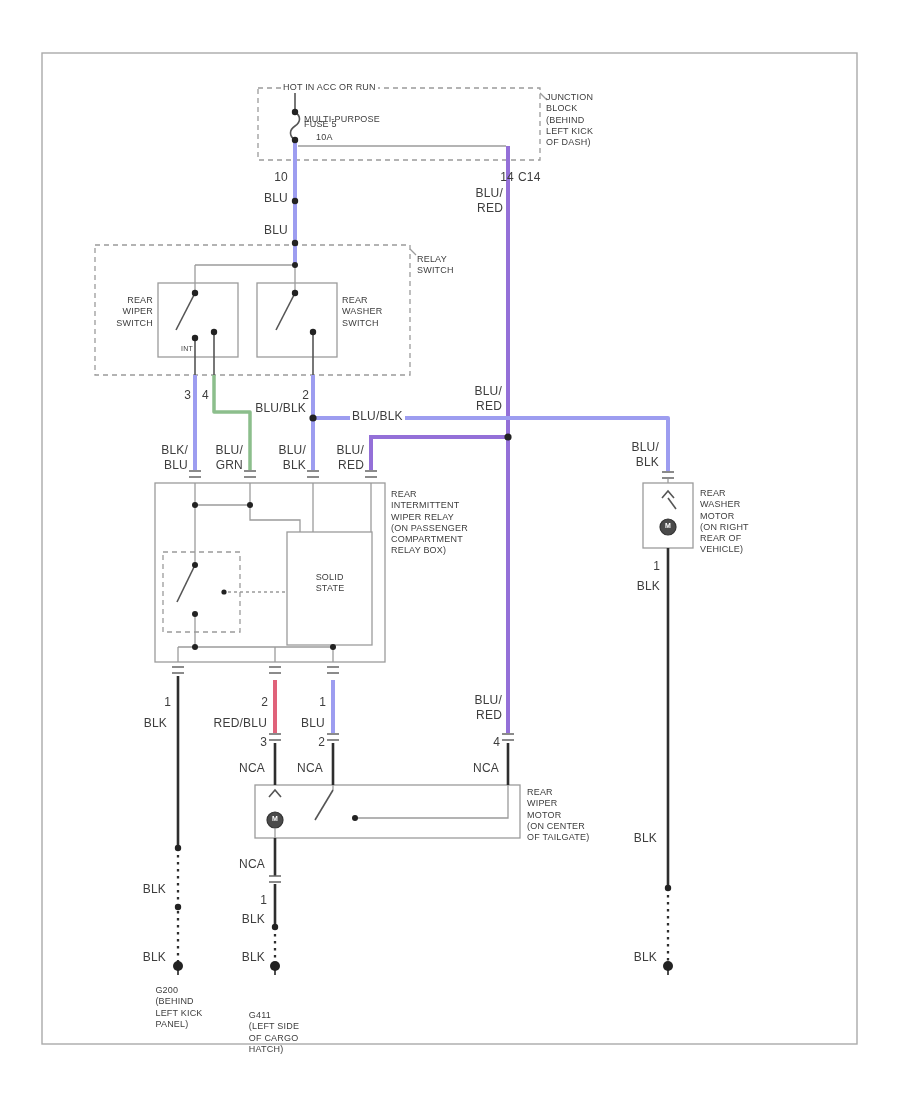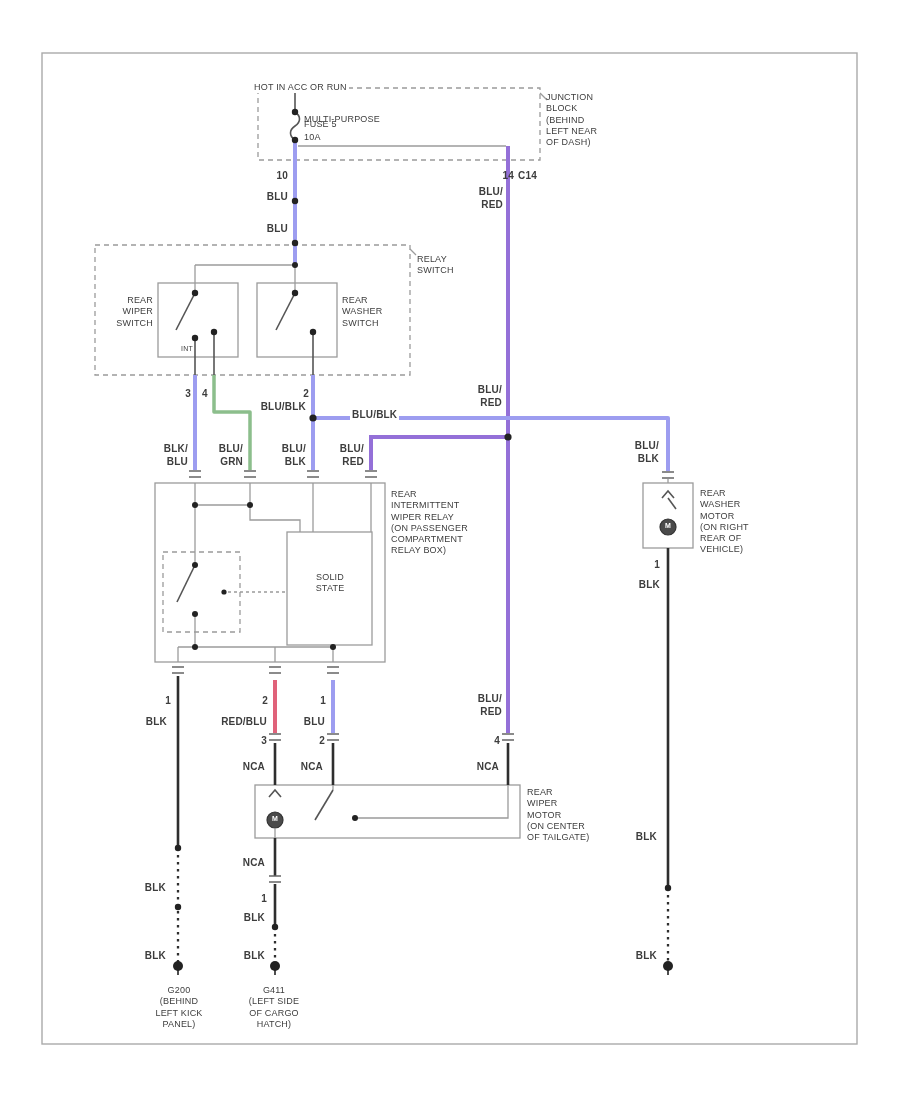--- a/index.html
+++ b/index.html
@@ -1,24 +1,24 @@
 <!DOCTYPE html>
 <html style="--blu: #9d9df0; --purple: #9470d8; --green: #8cbe8c; --red: #e0627a; --wireblack: #2e2e2e; --linegray: #9b9b9b; --text: #3d3d3d;"><head>
 <meta charset="utf-8">
 <style>
   html,body{margin:0;padding:0;background:#fff;}
   #page{position:relative;width:900px;height:1100px;background:#fff;overflow:hidden;
         font-family:"Liberation Sans",sans-serif;}
   #wiresvg{position:absolute;left:0;top:0;}
   .lbl{position:absolute;font-size:9px;line-height:1.25;color:var(--text);
        white-space:pre-line;letter-spacing:.2px;}
-  .sm{font-size:10px;font-weight:bold;}
+  .sm{font-size:12px;}
   .xs{font-size:7px;}
   .r{transform:translateX(-100%);text-align:right;}
-  .c{transform:translateX(-50%);text-align:center;}
+  .c{transform:translateX(-50%);}
   .m{transform:translate(-50%,-55%);color:#fff;font-weight:bold;font-size:7px;text-align:center;}
   .bg{background:#fff;padding:0 2px;}
   
   .g{stroke:var(--linegray);stroke-width:1.3;fill:none;}
   .gdash{stroke:var(--linegray);stroke-width:1.3;fill:none;stroke-dasharray:5 4;}
   .gd{stroke:#555;stroke-width:1.6;fill:none;}
   .k{stroke:var(--wireblack);stroke-width:2.6;fill:none;}
   .kd{stroke:var(--wireblack);stroke-width:2.3;fill:none;stroke-dasharray:2.5 4.5;}
   .wb{stroke:var(--blu);stroke-width:4;fill:none;}
   .wp{stroke:var(--purple);stroke-width:4;fill:none;}
@@ -194,29 +194,29 @@
   <g class="dot">
     <circle cx="178" cy="966" r="5"></circle>
     <path d="M178,966 V975" stroke="#222" stroke-width="1.6"></path>
     <circle cx="275" cy="966" r="5"></circle>
     <path d="M275,966 V975" stroke="#222" stroke-width="1.6"></path>
     <circle cx="668" cy="966" r="5"></circle>
     <path d="M668,966 V975" stroke="#222" stroke-width="1.6"></path>
   </g>
 </svg>
 
-<div class="lbl bg" style="left:252px;top:82px">HOT IN ACC OR RUN</div>
+<div class="lbl bg" style="left:281px;top:82px">HOT IN ACC OR RUN</div>
 <div class="lbl" style="left:546px;top:92px">JUNCTION
 BLOCK
 (BEHIND
-LEFT NEAR
+LEFT KICK
 OF DASH)</div>
 <div class="lbl" style="left:304px;top:114px">MULTI-PURPOSE</div>
 <div class="lbl" style="left:304px;top:119px">FUSE 5</div>
-<div class="lbl" style="left:304px;top:132px">10A</div>
+<div class="lbl" style="left:316px;top:132px">10A</div>
 
 <div class="lbl sm r" style="left:288px;top:170px">10</div>
 <div class="lbl sm r" style="left:514px;top:170px">14</div>
 <div class="lbl sm" style="left:518px;top:170px">C14</div>
 
 <div class="lbl sm r" style="left:288px;top:191px">BLU</div>
 <div class="lbl sm r" style="left:288px;top:223px">BLU</div>
 <div class="lbl sm r" style="left:503px;top:186px">BLU/
 RED</div>
 
@@ -301,18 +301,18 @@
 
 <div class="lbl sm r" style="left:166px;top:882px">BLK</div>
 <div class="lbl sm r" style="left:166px;top:950px">BLK</div>
 <div class="lbl sm r" style="left:657px;top:831px">BLK</div>
 <div class="lbl sm r" style="left:657px;top:950px">BLK</div>
 
 <div class="lbl c" style="left:179px;top:985px">G200
 (BEHIND
 LEFT KICK
 PANEL)</div>
-<div class="lbl c" style="left:274px;top:985px">G411
+<div class="lbl c" style="left:274px;top:1010px">G411
 (LEFT SIDE
 OF CARGO
 HATCH)</div>
 
 </div>
 
 </body></html>

